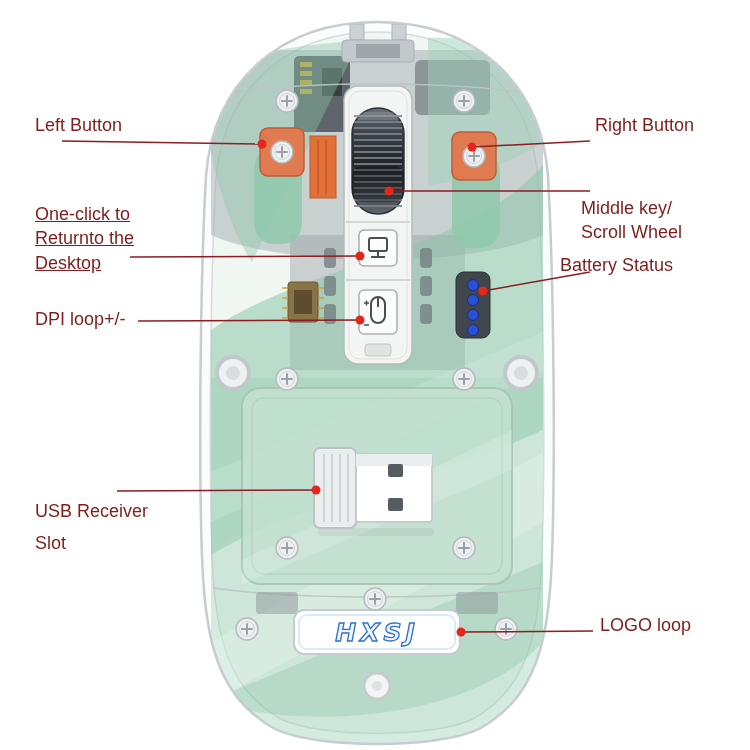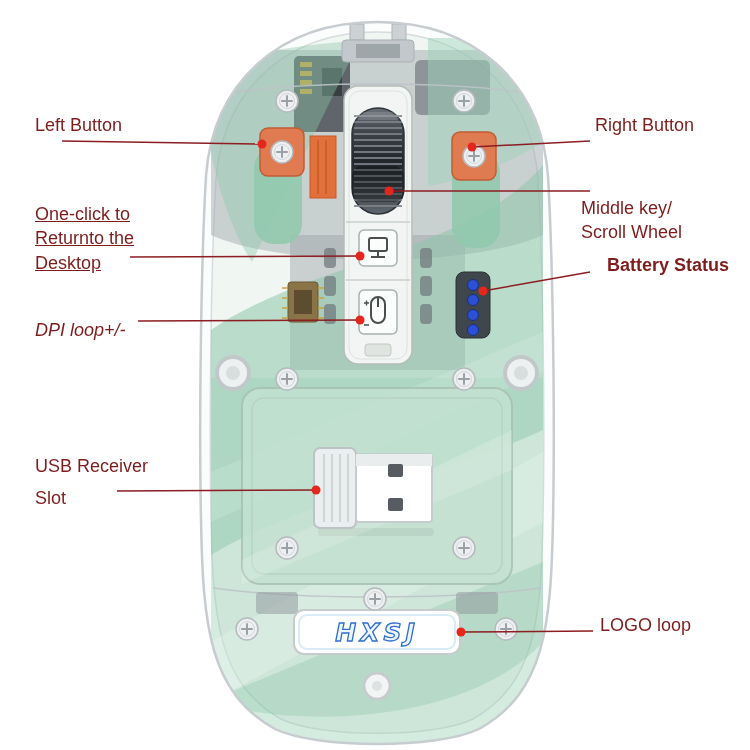--- a/index.html
+++ b/index.html
@@ -8,21 +8,21 @@
     font-family:"Liberation Sans",sans-serif;
   }
   .stage svg{position:absolute;left:0;top:0;}
   .label{
     position:absolute;
     font-size:18px;
     line-height:1.35;
     color:#7f1d1d;
     white-space:pre-line;
   }
-  .label.tall{line-height:1.8;}
+  .label.tall{line-height:1.8;margin-top:45px;}
 </style>
 </head>
 <body>
 
 <div class="stage">
 
 <svg width="750" height="750" viewBox="0 0 750 750">
   <defs>
     <linearGradient id="wheelG" x1="0" y1="0" x2="0" y2="1">
       <stop offset="0" stop-color="#6a7178"></stop>
@@ -223,22 +223,22 @@
     <circle cx="389" cy="191" r="4.5"></circle>
     <circle cx="483" cy="291" r="4.5"></circle>
     <circle cx="461" cy="632" r="4.5"></circle>
   </g>
 </svg>
 
 <div class="label" style="left:35px;top:113px;">Left Button</div>
 <div class="label" style="left:35px;top:202px;text-decoration:underline;">One-click to
 Returnto the
 Desktop</div>
-<div class="label" style="left:35px;top:318px;font-style:italic;">DPI loop+/-</div>
+<div class="label" style="left:35px;top:307px;">DPI loop+/-</div>
 <div class="label tall" style="left:35px;top:450px;">USB Receiver
 Slot</div>
 <div class="label" style="left:595px;top:113px;">Right Button</div>
 <div class="label" style="left:581px;top:172px;margin-top:24px;">Middle key/
 Scroll Wheel</div>
-<div class="label" style="left:607px;top:253px;font-weight:bold;">Battery Status</div>
+<div class="label" style="left:560px;top:253px;">Battery Status</div>
 <div class="label" style="left:600px;top:613px;">LOGO loop</div>
 
 </div>
 
 </body></html>

